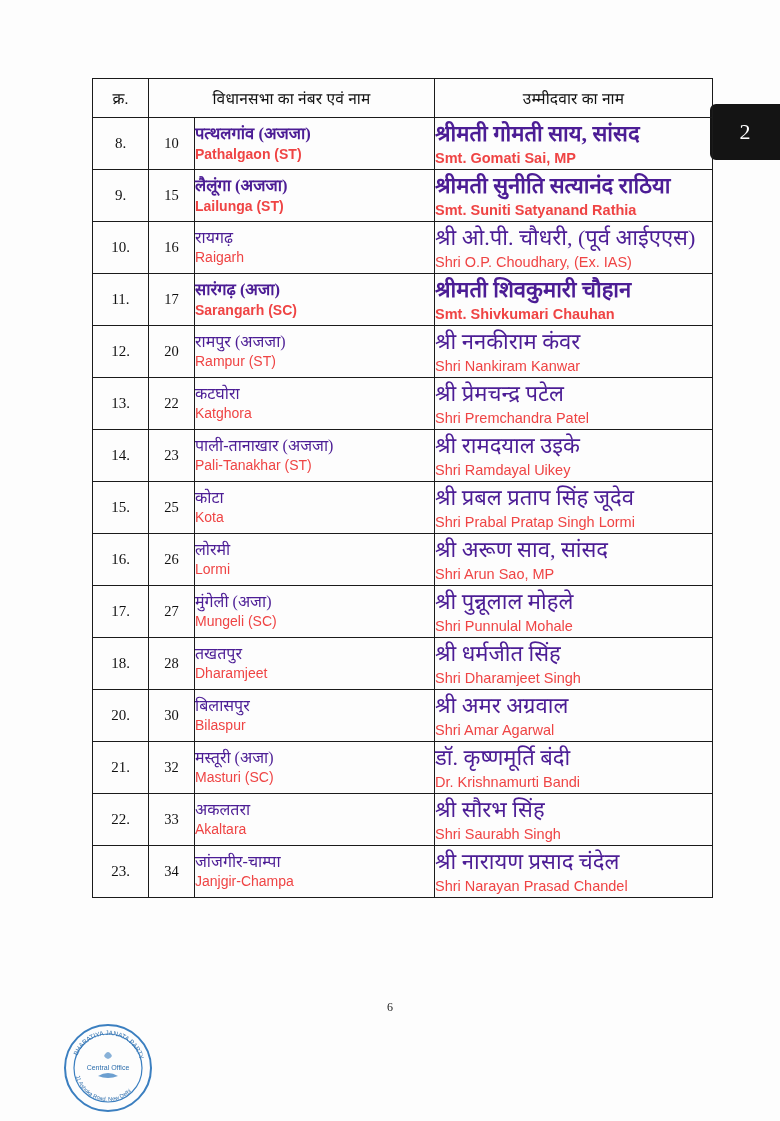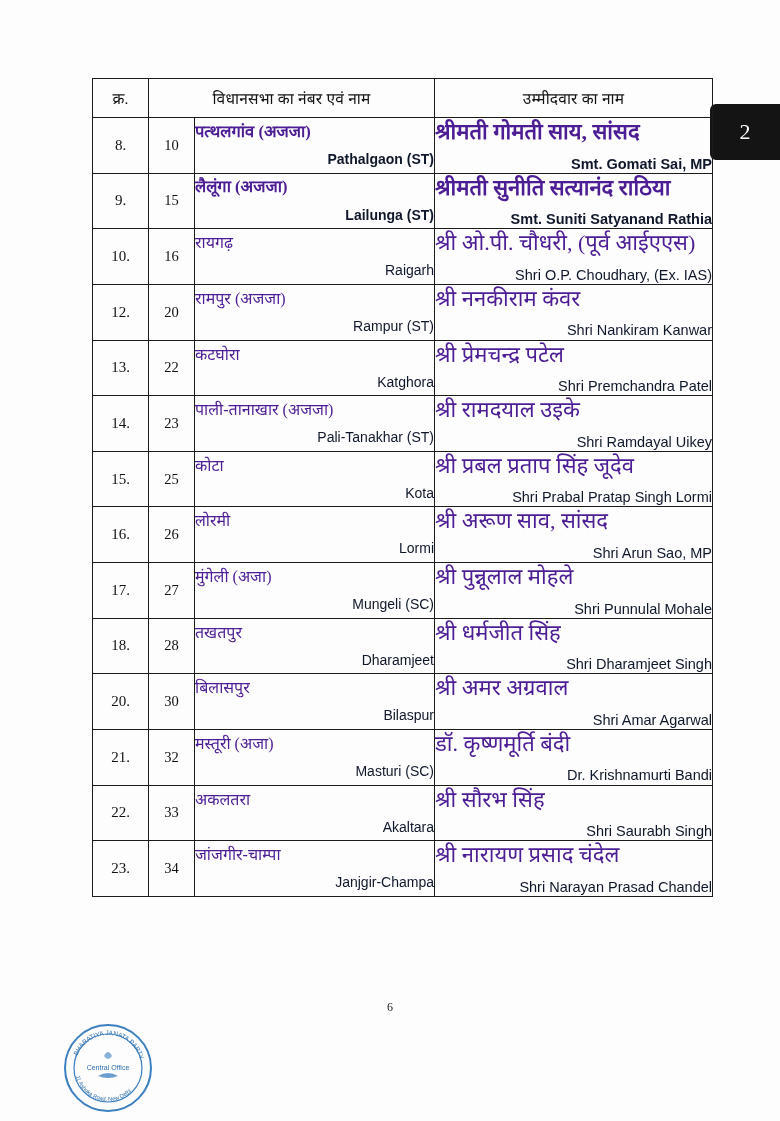--- a/index.html
+++ b/index.html
@@ -91,23 +91,22 @@
   .hi {
     display: block;
     font-family: "Liberation Serif", serif;
     font-size: 16px;
     color: #4c1d95;
   }
   .en {
     display: block;
     font-family: "Liberation Sans", sans-serif;
     font-size: 14px;
-    color: #0f172a;
-    margin-top: 9px;
-    text-align: right;
+    color: #ef4444;
+    margin-top: 1px;
   }
 
   tr.bold .hi, tr.bold .en { font-weight: bold; }
   tr.bold .hi { font-size: 16.5px; }
 
   td.cand .hi { font-size: 22px; }
   td.cand .en { font-size: 14.5px; }
 
   .page-number {
     position: absolute;
@@ -189,20 +188,32 @@
             <td class="num">16</td>
             <td class="const">
               <span class="hi">रायगढ़</span>
               <span class="en">Raigarh</span>
             </td>
             <td class="cand">
               <span class="hi">श्री ओ.पी. चौधरी, (पूर्व आईएएस)</span>
               <span class="en">Shri O.P. Choudhary, (Ex. IAS)</span>
             </td>
           </tr>
+          <tr class="bold">
+            <td class="sno">11.</td>
+            <td class="num">17</td>
+            <td class="const">
+              <span class="hi">सारंगढ़ (अजा)</span>
+              <span class="en">Sarangarh (SC)</span>
+            </td>
+            <td class="cand">
+              <span class="hi">श्रीमती शिवकुमारी चौहान</span>
+              <span class="en">Smt. Shivkumari Chauhan</span>
+            </td>
+          </tr>
           <tr>
             <td class="sno">12.</td>
             <td class="num">20</td>
             <td class="const">
               <span class="hi">रामपुर (अजजा)</span>
               <span class="en">Rampur (ST)</span>
             </td>
             <td class="cand">
               <span class="hi">श्री ननकीराम कंवर</span>
               <span class="en">Shri Nankiram Kanwar</span>

